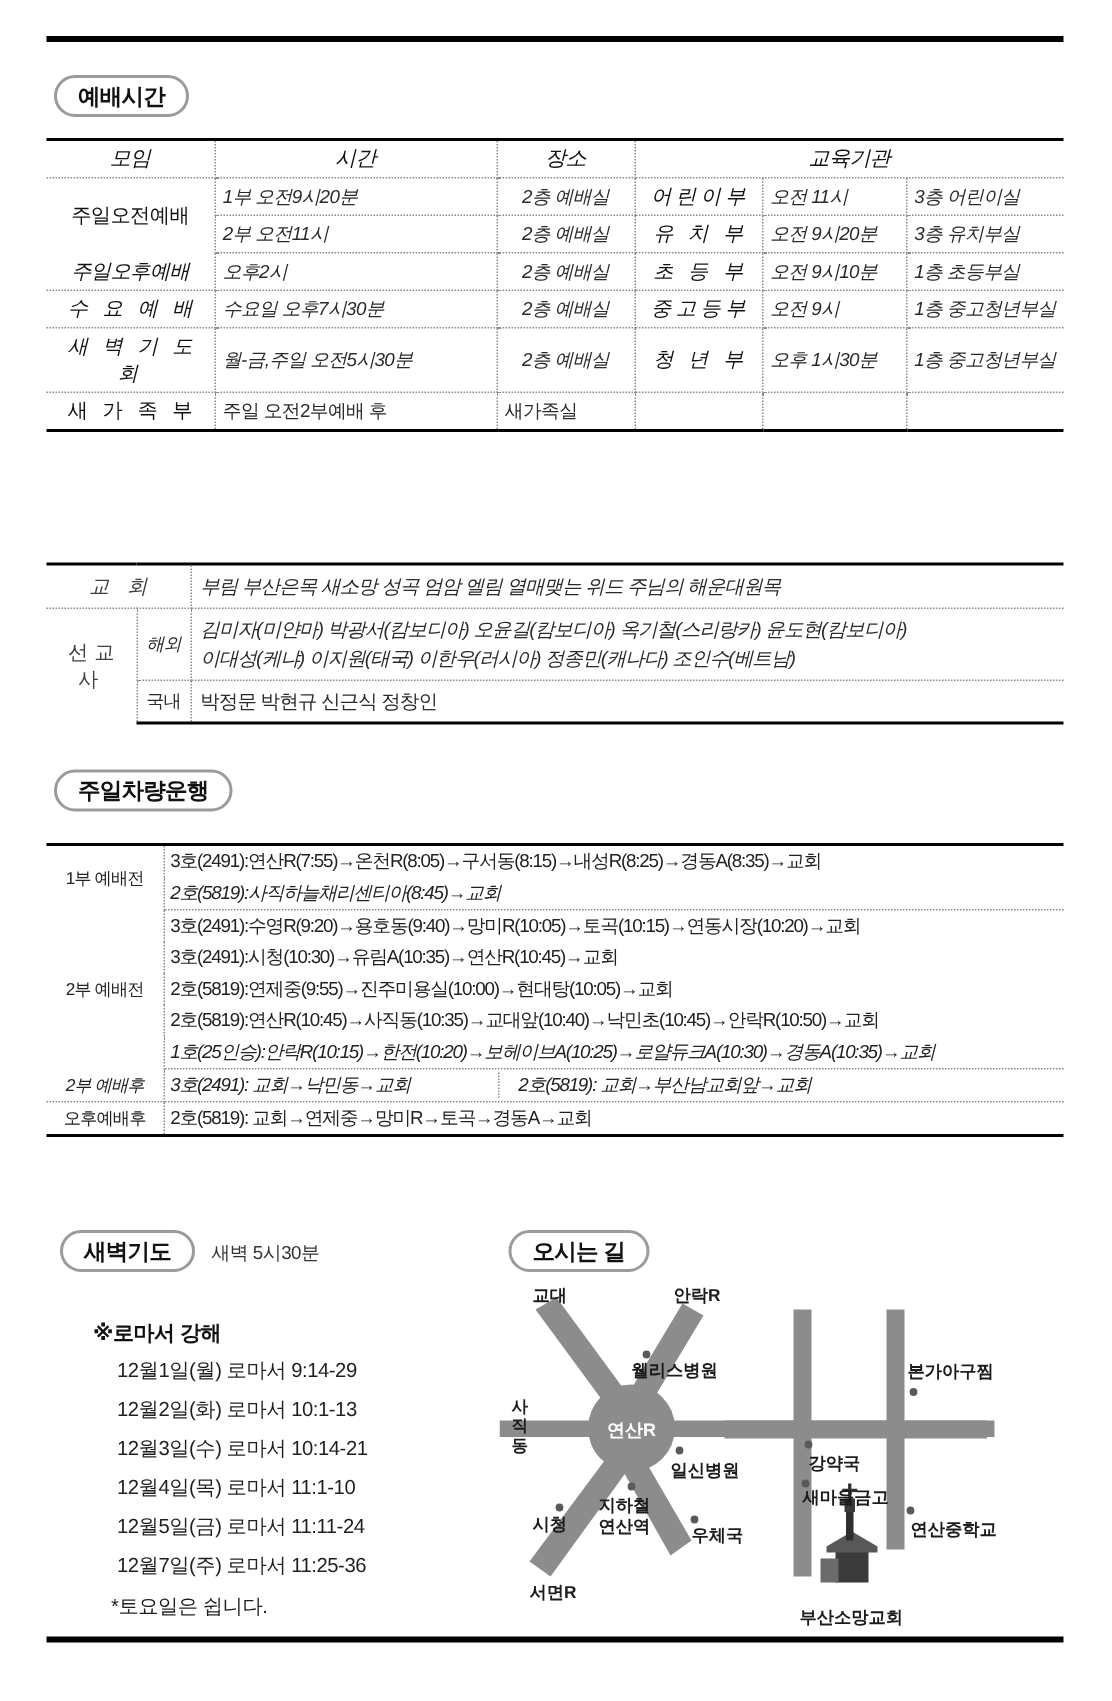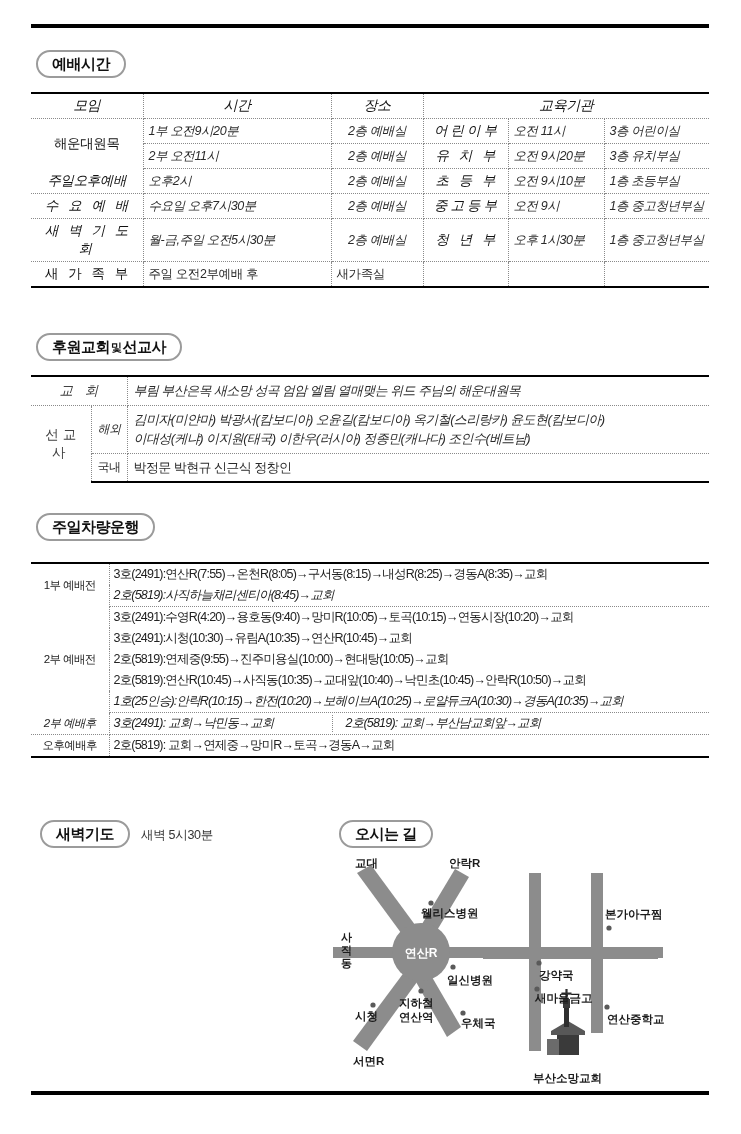--- a/index.html
+++ b/index.html
@@ -210,21 +210,21 @@
     <thead>
       <tr>
         <th class="hdr t-outer-top d-bot d-right">모임</th>
         <th class="hdr t-outer-top d-bot d-right">시간</th>
         <th class="hdr t-outer-top d-bot d-right">장소</th>
         <th class="hdr t-outer-top d-bot" colspan="3">교육기관</th>
       </tr>
     </thead>
     <tbody>
       <tr>
-        <td class="bold-lbl d-right" rowspan="2">해운대원목</td>
+        <td class="bold-lbl d-right" rowspan="2">주일오전예배</td>
         <td class="d-bot d-right">1부 오전9시20분</td>
         <td class="d-bot d-right ctr">2층 예배실</td>
         <td class="d-bot d-right spread">어린이부</td>
         <td class="d-bot d-right">오전 11시</td>
         <td class="d-bot">3층 어린이실</td>
       </tr>
       <tr>
         <td class="d-bot d-right">2부 오전11시</td>
         <td class="d-bot d-right ctr">2층 예배실</td>
         <td class="d-bot d-right spread">유 치 부</td>
@@ -259,25 +259,20 @@
         <td class="spread t-outer-bot d-right">새 가 족 부</td>
         <td class="t-outer-bot d-right">주일 오전2부예배 후</td>
         <td class="t-outer-bot d-right">새가족실</td>
         <td class="t-outer-bot d-right spread"></td>
         <td class="t-outer-bot d-right"></td>
         <td class="t-outer-bot"></td>
       </tr>
     </tbody>
   </table>
 
-  <div class="pill" style="left:36px; top:333px;">
-    <span>후원교회</span>
-    <span class="sub">및</span>
-    <span>선교사</span>
-  </div>
 
   <table class="doc" id="mission-table">
     <colgroup>
       <col style="width:60px">
       <col style="width:36px">
       <col>
     </colgroup>
     <tbody>
       <tr>
         <td class="mi-label t-outer-top d-bot d-right" colspan="2">교    회</td>
@@ -312,21 +307,21 @@
       <tr>
         <td class="bus-lbl t-outer-top d-right" rowspan="2">1부 예배전</td>
         <td class="bus-route t-outer-top">3호(2491):연산R(7:55)→온천R(8:05)→구서동(8:15)→내성R(8:25)→경동A(8:35)→교회</td>
       </tr>
       <tr>
         <td class="bus-route d-bot">2호(5819):사직하늘채리센티아(8:45)→교회</td>
       </tr>
 
       <tr>
         <td class="bus-lbl d-right" rowspan="5">2부 예배전</td>
-        <td class="bus-route">3호(2491):수영R(4:20)→용호동(9:40)→망미R(10:05)→토곡(10:15)→연동시장(10:20)→교회</td>
+        <td class="bus-route">3호(2491):수영R(9:20)→용호동(9:40)→망미R(10:05)→토곡(10:15)→연동시장(10:20)→교회</td>
       </tr>
       <tr>
         <td class="bus-route">3호(2491):시청(10:30)→유림A(10:35)→연산R(10:45)→교회</td>
       </tr>
       <tr>
         <td class="bus-route">2호(5819):연제중(9:55)→진주미용실(10:00)→현대탕(10:05)→교회</td>
       </tr>
       <tr>
         <td class="bus-route">2호(5819):연산R(10:45)→사직동(10:35)→교대앞(10:40)→낙민초(10:45)→안락R(10:50)→교회</td>
       </tr>
@@ -348,20 +343,30 @@
       </tr>
     </tbody>
   </table>
 
 
   <div class="pill" style="left:40px; top:820px;">
     <span>새벽기도</span>
   </div>
   <div class="pill-note" style="left:141px; top:827px;">새벽 5시30분</div>
 
+  <div id="dawn-list">
+    <div class="head">※로마서 강해</div>
+    <div class="row">12월1일(월) 로마서 9:14-29</div>
+    <div class="row">12월2일(화) 로마서 10:1-13</div>
+    <div class="row">12월3일(수) 로마서 10:14-21</div>
+    <div class="row">12월4일(목) 로마서 11:1-10</div>
+    <div class="row">12월5일(금) 로마서 11:11-24</div>
+    <div class="row">12월7일(주) 로마서 11:25-36</div>
+    <div class="foot">*토요일은 쉽니다.</div>
+  </div>
 
   <div class="pill" style="left:339px; top:820px;">
     <span>오시는 길</span>
   </div>
 
   <div id="map-wrap">
     <svg id="map-svg" width="385" height="235" viewBox="0 0 385 235">
       <g fill="#8c8c8c">
 
         <rect x="0" y="92" width="330" height="11"></rect>

